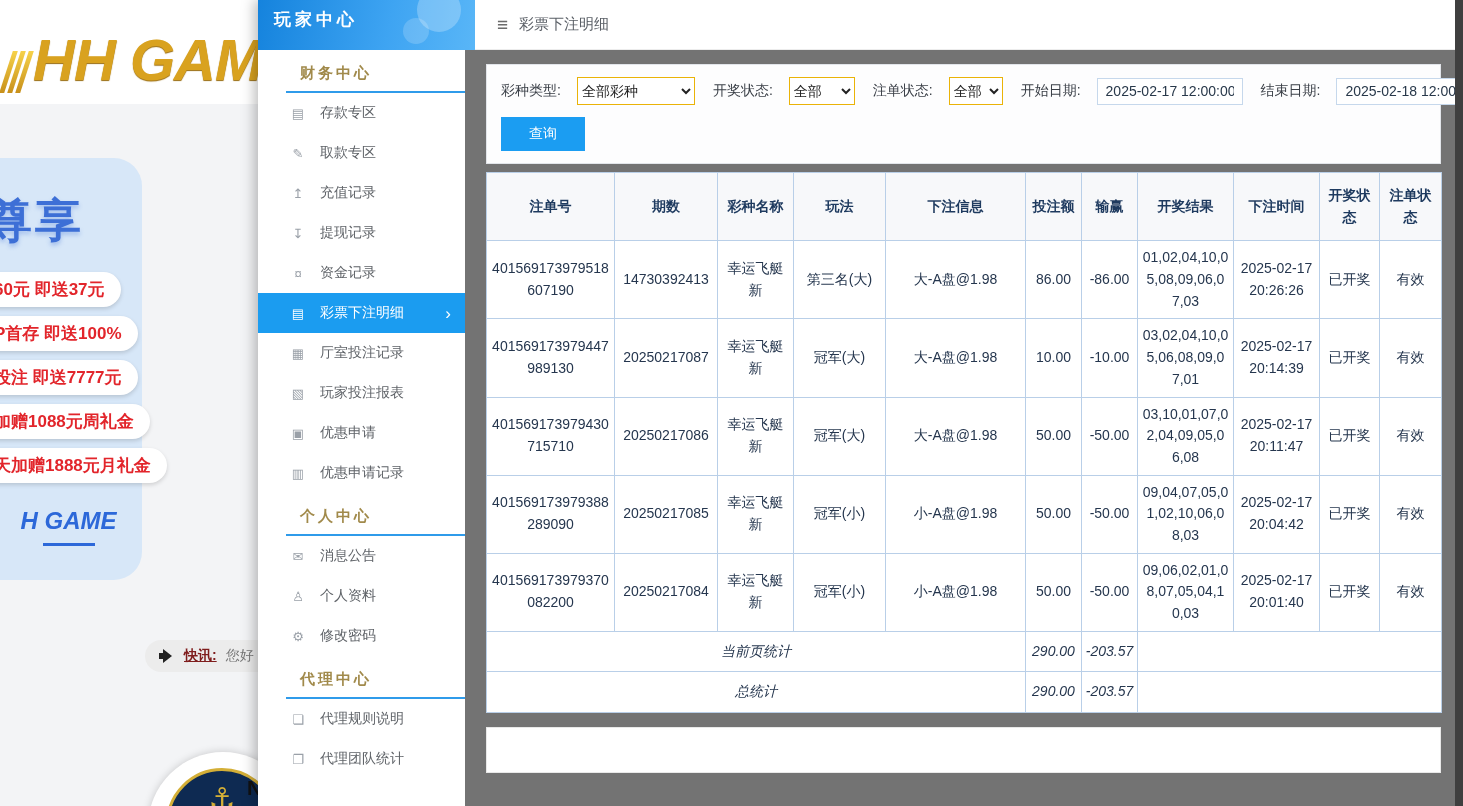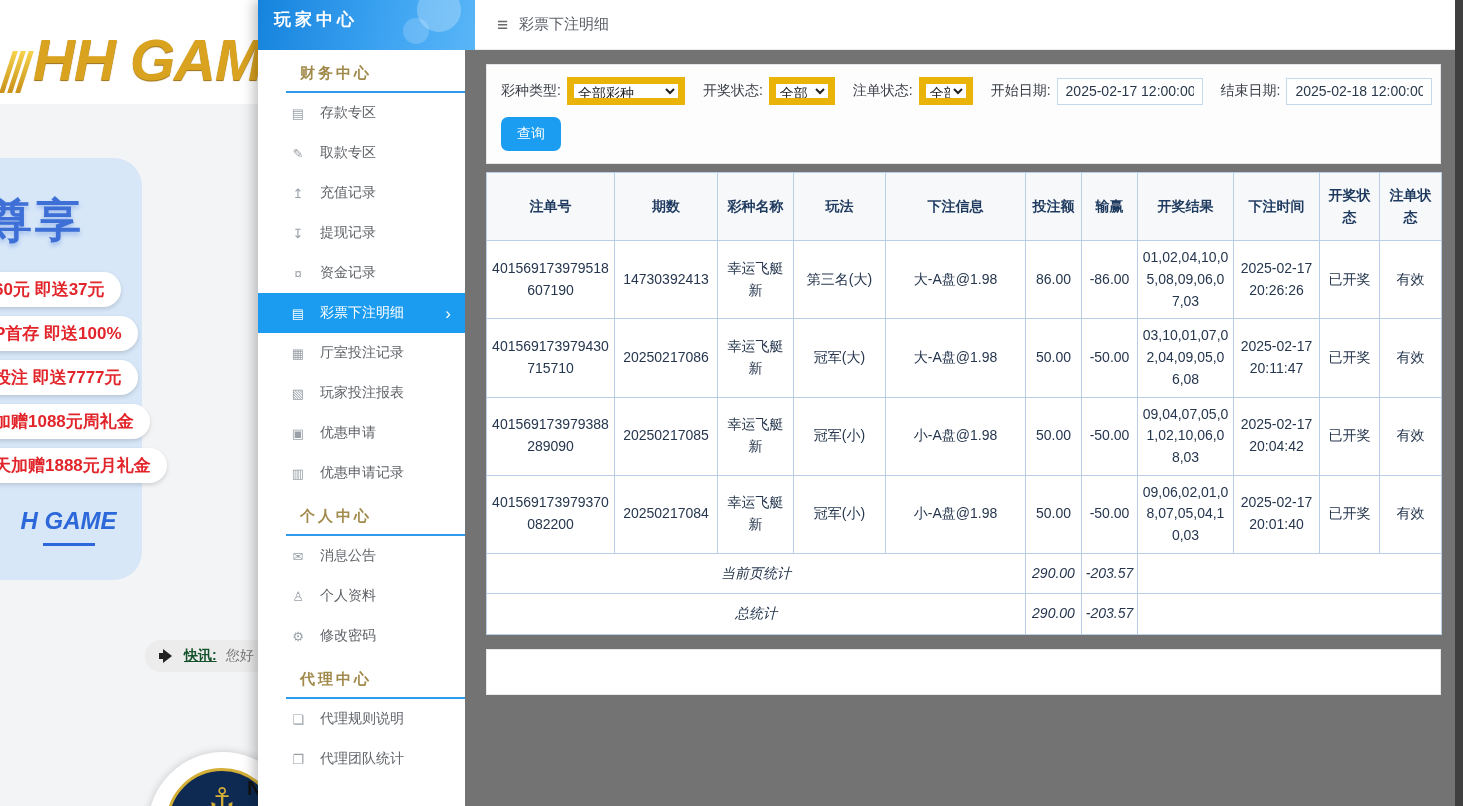--- a/index.html
+++ b/index.html
@@ -19,21 +19,21 @@
   .promo-headline { margin:32px 0 0 28px; font-size:46px; font-weight:900; color:#3d6fd6; letter-spacing:3px; text-shadow:0 3px 4px rgba(61,111,214,.35); white-space:nowrap; }
   .promo-pills { display:flex; flex-direction:column; gap:9px; margin:20px 0 0 2px; }
   .promo-pill { width:max-content; background:#fff; color:#e2252b; font-weight:800; font-size:17px; padding:6px 16px 6px 34px; border-radius:20px; box-shadow:0 2px 4px rgba(0,0,0,.15); white-space:nowrap; }
   .promo-footer { display:flex; align-items:center; gap:8px; margin:24px 0 0 37px; color:#2c68d9; font-style:italic; font-weight:900; font-size:24px; white-space:nowrap;flex-direction:column; }
   .promo-line { display:inline-block; width:52px; height:3px; background:#2c68d9; }
 
   .ticker { position:absolute; left:145px; top:640px; height:32px; width:420px; background:#ececec; border-radius:16px; display:flex; align-items:center; gap:9px; padding:0 14px; font-size:14px; }
   .spk { position:relative; width:16px; height:16px; flex:none; }
   .spk::before { content:""; position:absolute; left:0; top:5px; width:5px; height:6px; background:#222; }
   .spk::after { content:""; position:absolute; left:4px; top:1px; width:0; height:0; border-left:9px solid #222; border-top:7px solid transparent; border-bottom:7px solid transparent; }
-  .ticker-label { font-weight:700; color:#14532d; white-space:nowrap;text-decoration:underline; }
+  .ticker-label { font-weight:700; color:#7f1d1d; white-space:nowrap;text-decoration:underline; }
   .ticker-text { color:#777; white-space:nowrap; }
 
   .badge-white { position:absolute; left:148px; top:752px; width:150px; height:150px; border-radius:50%; background:#fff; box-shadow:0 0 8px rgba(0,0,0,.18); }
   .badge-navy { position:absolute; left:166px; top:768px; width:112px; height:112px; border-radius:50%; background:#0e2a52; border:3px solid #d4af37; display:flex; align-items:flex-start; justify-content:center; padding-top:10px; color:#d4af37; font-size:30px; }
   .badge-letter { position:absolute; left:247px; top:776px; font-weight:900; font-size:21px; color:#111; }
 
   
   .modal { position:absolute; left:258px; top:0; width:1197px; height:806px; display:flex; background:#737373; box-shadow:-4px 0 12px rgba(0,0,0,.25); }
   .edge-strip { position:absolute; right:0; top:0; width:8px; height:806px; background:#3f3f3f; z-index:30; }
 
@@ -54,26 +54,26 @@
 
   
   .main { flex:1; min-width:0; display:flex; flex-direction:column; }
   .topbar { height:50px; flex:none; background:#fff; border-bottom:1px solid #ececec; display:flex; align-items:center; gap:11px; padding-left:32px; }
   .menu-icon { font-size:19px; color:#6b6b6b; cursor:pointer; }
   .page-title { font-size:15px; color:#5a5f66; }
 
   .content { flex:1; padding:14px 14px 0 21px; overflow:hidden; }
   .filterbox { background:#fdfdfe; border:1px solid #e2e5ea; padding:12px 14px; }
   .frow { display:flex; align-items:center; flex-wrap:nowrap; font-size:14px; color:#3a3f47; }
-  .fgroup { display:flex; align-items:center; gap:6px; margin-right:18px; white-space:nowrap; }
-  .filterbox select { height:28px; font-size:14px; border:7px solid #eab308; background:#fff; color:#222; }
+  .fgroup { display:flex; align-items:center; gap:16px; margin-right:18px; white-space:nowrap; }
+  .filterbox select { height:28px; font-size:14px; border:1px solid #eab308; background:#fff; color:#222; }
   .sel-lottery { width:118px; } .sel-draw { width:66px; } .sel-order { width:54px; }
   .date-input { height:27px; width:146px; border:1px solid #c6d8ec; font-size:14px; color:#28384a; padding:0 8px; background:#fff; }
   .frow2 { margin-top:12px; }
-  .query-btn { background:#1b9df2; color:#fff; border:none; padding:8px 16px; font-size:14px; border-radius:7px; cursor:pointer; }
+  .query-btn { background:#1b9df2; color:#fff; border:none; padding:8px 28px; font-size:14px; border-radius:0; cursor:pointer; }
 
   table.bets { width:955px; margin-top:8px; border-collapse:collapse; table-layout:fixed; background:#fff; }
   .bets th, .bets td { border:1px solid #b9cfe8; text-align:center; font-size:14px; padding:6px 3px; word-break:break-all; line-height:1.55; color:#25364e; }
   .bets th { background:#f7f8fa; color:#1e3a5f; font-weight:700; padding:12px 3px; }
   .bets td.c-time { word-break:normal; }
   .bets tr.summary td { padding:9px 3px;font-style:italic; }
 
   .pager { width:955px; margin-top:14px; background:#fff; border:1px solid #e8e8e8; height:46px; display:flex; align-items:center; justify-content:space-between; padding:0 16px; font-size:13px; }
 </style>
 </head>
@@ -277,20 +277,33 @@
               <td>第三名(大)</td>
               <td>大-A盘@1.98</td>
               <td>86.00</td>
               <td>-86.00</td>
               <td>01,02,04,10,05,08,09,06,07,03</td>
               <td class="c-time">2025-02-17 20:26:26</td>
               <td>已开奖</td>
               <td>有效</td>
             </tr>
             <tr>
+              <td>401569173979447989130</td>
+              <td>20250217087</td>
+              <td>幸运飞艇新</td>
+              <td>冠军(大)</td>
+              <td>大-A盘@1.98</td>
+              <td>10.00</td>
+              <td>-10.00</td>
+              <td>03,02,04,10,05,06,08,09,07,01</td>
+              <td class="c-time">2025-02-17 20:14:39</td>
+              <td>已开奖</td>
+              <td>有效</td>
+            </tr>
+            <tr>
               <td>401569173979430715710</td>
               <td>20250217086</td>
               <td>幸运飞艇新</td>
               <td>冠军(大)</td>
               <td>大-A盘@1.98</td>
               <td>50.00</td>
               <td>-50.00</td>
               <td>03,10,01,07,02,04,09,05,06,08</td>
               <td class="c-time">2025-02-17 20:11:47</td>
               <td>已开奖</td>

